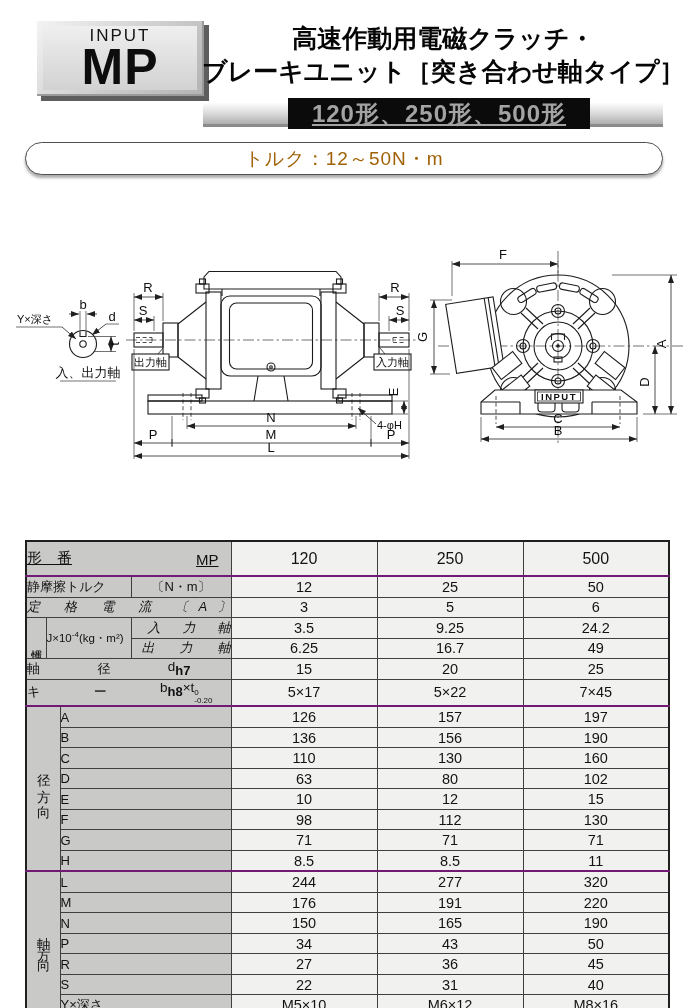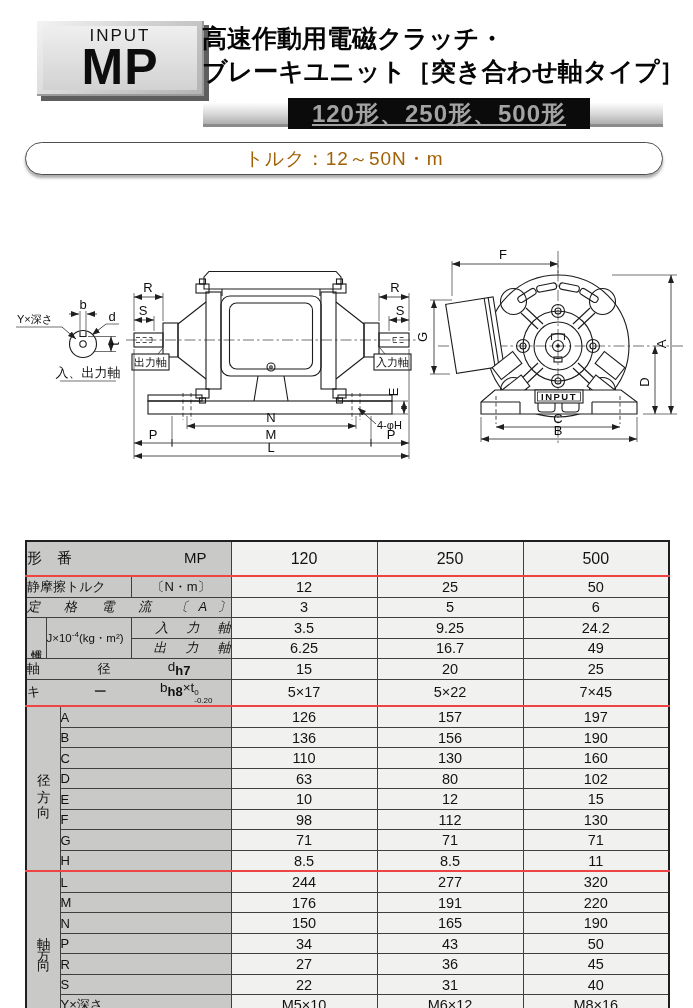--- a/index.html
+++ b/index.html
@@ -9,21 +9,21 @@
   
   .badge{position:absolute;left:36px;top:20px;width:168px;height:76px;
          background:linear-gradient(135deg,#f4f4f4 0%,#c9c9c9 60%,#b3b3b3 100%);
          box-shadow:5px 5px 0 #5e5e5e, inset 1px 1px 0 #ffffff, inset -2px -2px 0 #9a9a9a;}
   .badge-face{position:absolute;left:7px;top:6px;right:7px;bottom:6px;
          background:linear-gradient(180deg,#efefef 0%,#d2d2d2 100%);
          display:flex;flex-direction:column;align-items:center;justify-content:center;}
   .badge-model{font-size:17px;letter-spacing:2px;color:#141414;line-height:1;}
   .badge-code{font-size:50px;font-weight:bold;color:#0d0d0d;line-height:.92;letter-spacing:1px;}
 
-  .title{position:absolute;left:202px;top:22px;font-size:25px;font-weight:bold;color:#060606;line-height:1.3;white-space:nowrap;}
+  .title{position:absolute;left:202px;top:22px;font-size:25px;font-weight:bold;color:#060606;line-height:1.3;white-space:nowrap;text-align:center;}
 
   .sizebar{position:absolute;left:203px;top:98px;width:460px;height:32px;}
   .sizebar .strip{position:absolute;left:0;right:0;top:5px;height:21px;
          background:linear-gradient(180deg,#fdfdfd 0%,#d6d6d6 55%,#aeaeae 100%);
          box-shadow:0 3px 0 #8b8b8b;}
   .sizebar .black{position:absolute;left:85px;top:0;width:302px;height:31px;background:#0b0b0b;
          display:flex;align-items:center;justify-content:center;}
   .sizebar .black span{color:#a3a3a3;font-size:24px;font-weight:bold;letter-spacing:1px;text-decoration:underline;}
 
   .pill{position:absolute;left:25px;top:142px;width:636px;height:31px;background:#fff;
@@ -46,22 +46,22 @@
   text.di{font:bold 9.5px "Liberation Sans",sans-serif;fill:#0e0e0e;letter-spacing:1.5px;}
 
   
   table.spec{position:absolute;left:25px;top:540px;width:643px;border-collapse:collapse;table-layout:fixed;
         border:2px solid #1f1f1f;background:#f1f1ef;}
   table.spec td{border:1px solid #3f3f3f;height:19.5px;padding:0;overflow:hidden;white-space:nowrap;vertical-align:middle;}
   td.lab{background:#c9cac8;font-size:13px;color:#101010;padding-left:8px;text-align:left;}
   td.val{background:#f1f1ef;text-align:center;font-size:14.5px;color:#131313;}
   tr.hrow td{height:33px;}
   tr.hrow td.val{font-size:16px;}
-  tr.sep td{border-top:2px solid #ef4444;margin-left:48px;}
-  .fx{display:flex;justify-content:space-between;align-items:flex-start;padding-right:24px;}
+  tr.sep td{border-top:2px solid #701a75;margin-left:48px;}
+  .fx{display:flex;justify-content:space-between;align-items:flex-end;padding-right:12px;text-decoration:underline;}
   .fx3{display:flex;justify-content:space-between;align-items:center;}
   td.just{text-align:justify;text-align-last:justify;padding-right:14px;font-style:italic;}
   td.unit{text-align:center;padding-left:0;}
   td.dimlab{padding-left:48px;}
   .vt{writing-mode:vertical-rl;text-orientation:upright;display:inline-block;}
   .vt-big{letter-spacing:16px;font-size:13.5px;}
   .vt-mid{letter-spacing:11px;font-size:13.5px;}
   .vt-sm{letter-spacing:1px;font-size:11px;}
   td.formula{font-size:11.5px;padding-left:3px;letter-spacing:0;}
   td.formula sup{font-size:8px;}
@@ -325,27 +325,27 @@
     </tr>
     <tr>
       <td class="lab just" colspan="4">定 格 電 流 〔A〕</td>
       <td class="val">3</td>
       <td class="val">5</td>
       <td class="val">6</td>
     </tr>
     <tr>
       <td class="lab grp" rowspan="2"><span class="vt vt-sm">慣性</span></td>
       <td class="lab formula" colspan="2" rowspan="2"><span>J×10</span><sup>-4</sup><span>(kg・m²)</span></td>
-      <td class="lab just" style="padding-left:24px">入 力 軸</td>
+      <td class="lab just" style="padding-left:16px">入 力 軸</td>
       <td class="val">3.5</td>
       <td class="val">9.25</td>
       <td class="val">24.2</td>
     </tr>
     <tr>
-      <td class="lab just" style="padding-left:22px">出 力 軸</td>
+      <td class="lab just" style="padding-left:10px">出 力 軸</td>
       <td class="val">6.25</td>
       <td class="val">16.7</td>
       <td class="val">49</td>
     </tr>
     <tr>
       <td class="lab" colspan="4">
         <div class="fx3" style="padding-right:40px">
           <span>軸</span>
               <span>径</span>
           <span class="sym"><span>d</span><sub>h7</sub></span>

